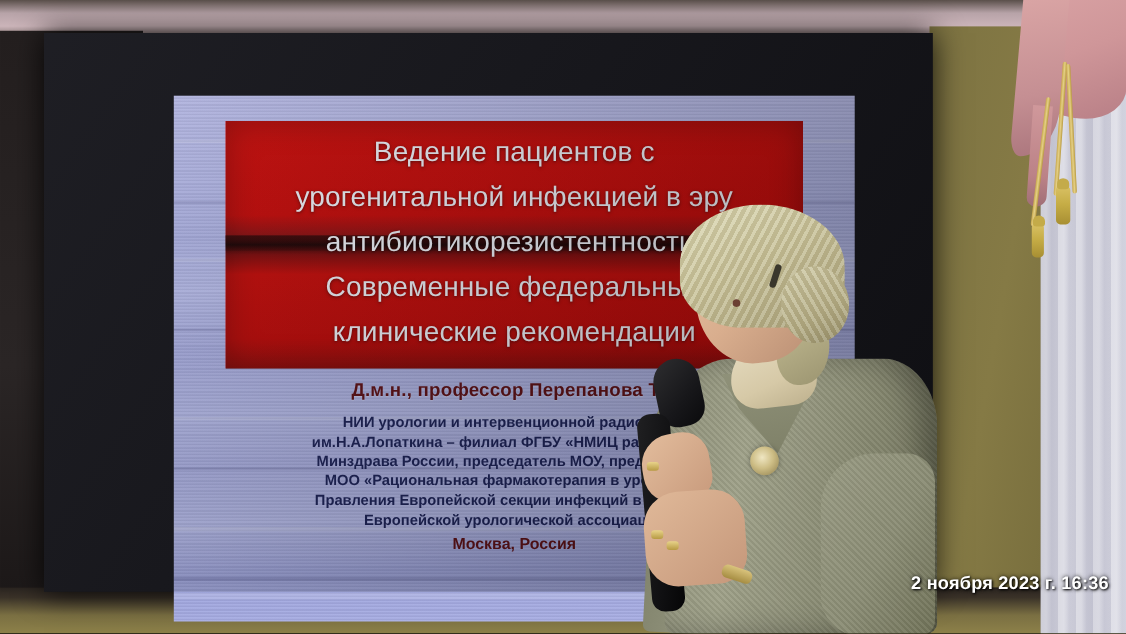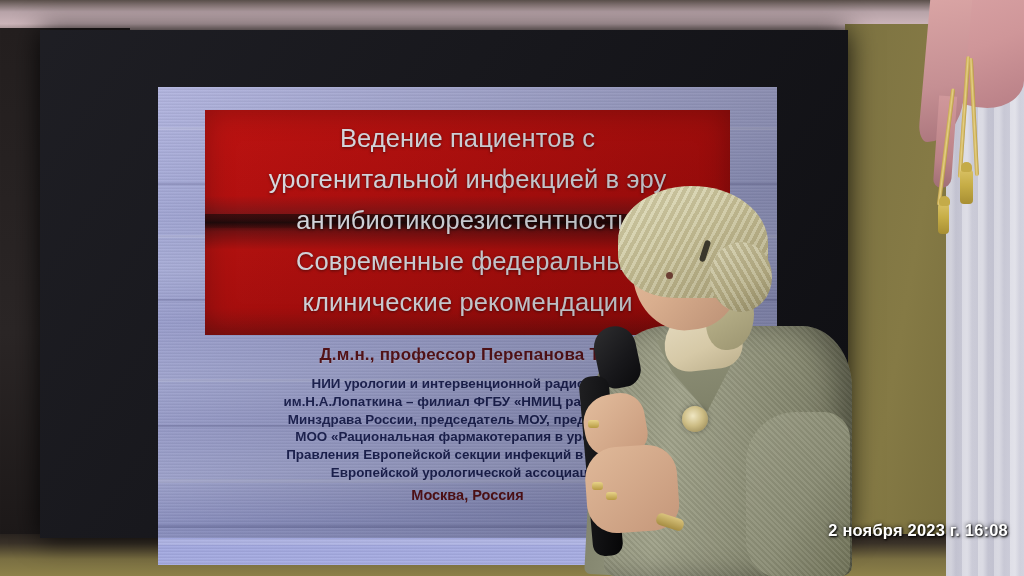--- a/index.html
+++ b/index.html
@@ -481,15 +481,15 @@
     <div class="mic-head"></div>
     <div class="mic-body"></div>
     <div class="hand-upper"></div>
     <div class="ring" style="left:28px; top:240px;"></div>
     <div class="hand-lower"></div>
     <div class="ring" style="left:32px; top:302px;"></div>
     <div class="ring" style="left:46px; top:312px;"></div>
     <div class="watch"></div>
   </div>
 
-  <div class="timestamp">2 ноября 2023 г. 16:08</div>
+  <div class="timestamp">2 ноября 2023 г. 16:36</div>
 
 </div>
 
 </body></html>

